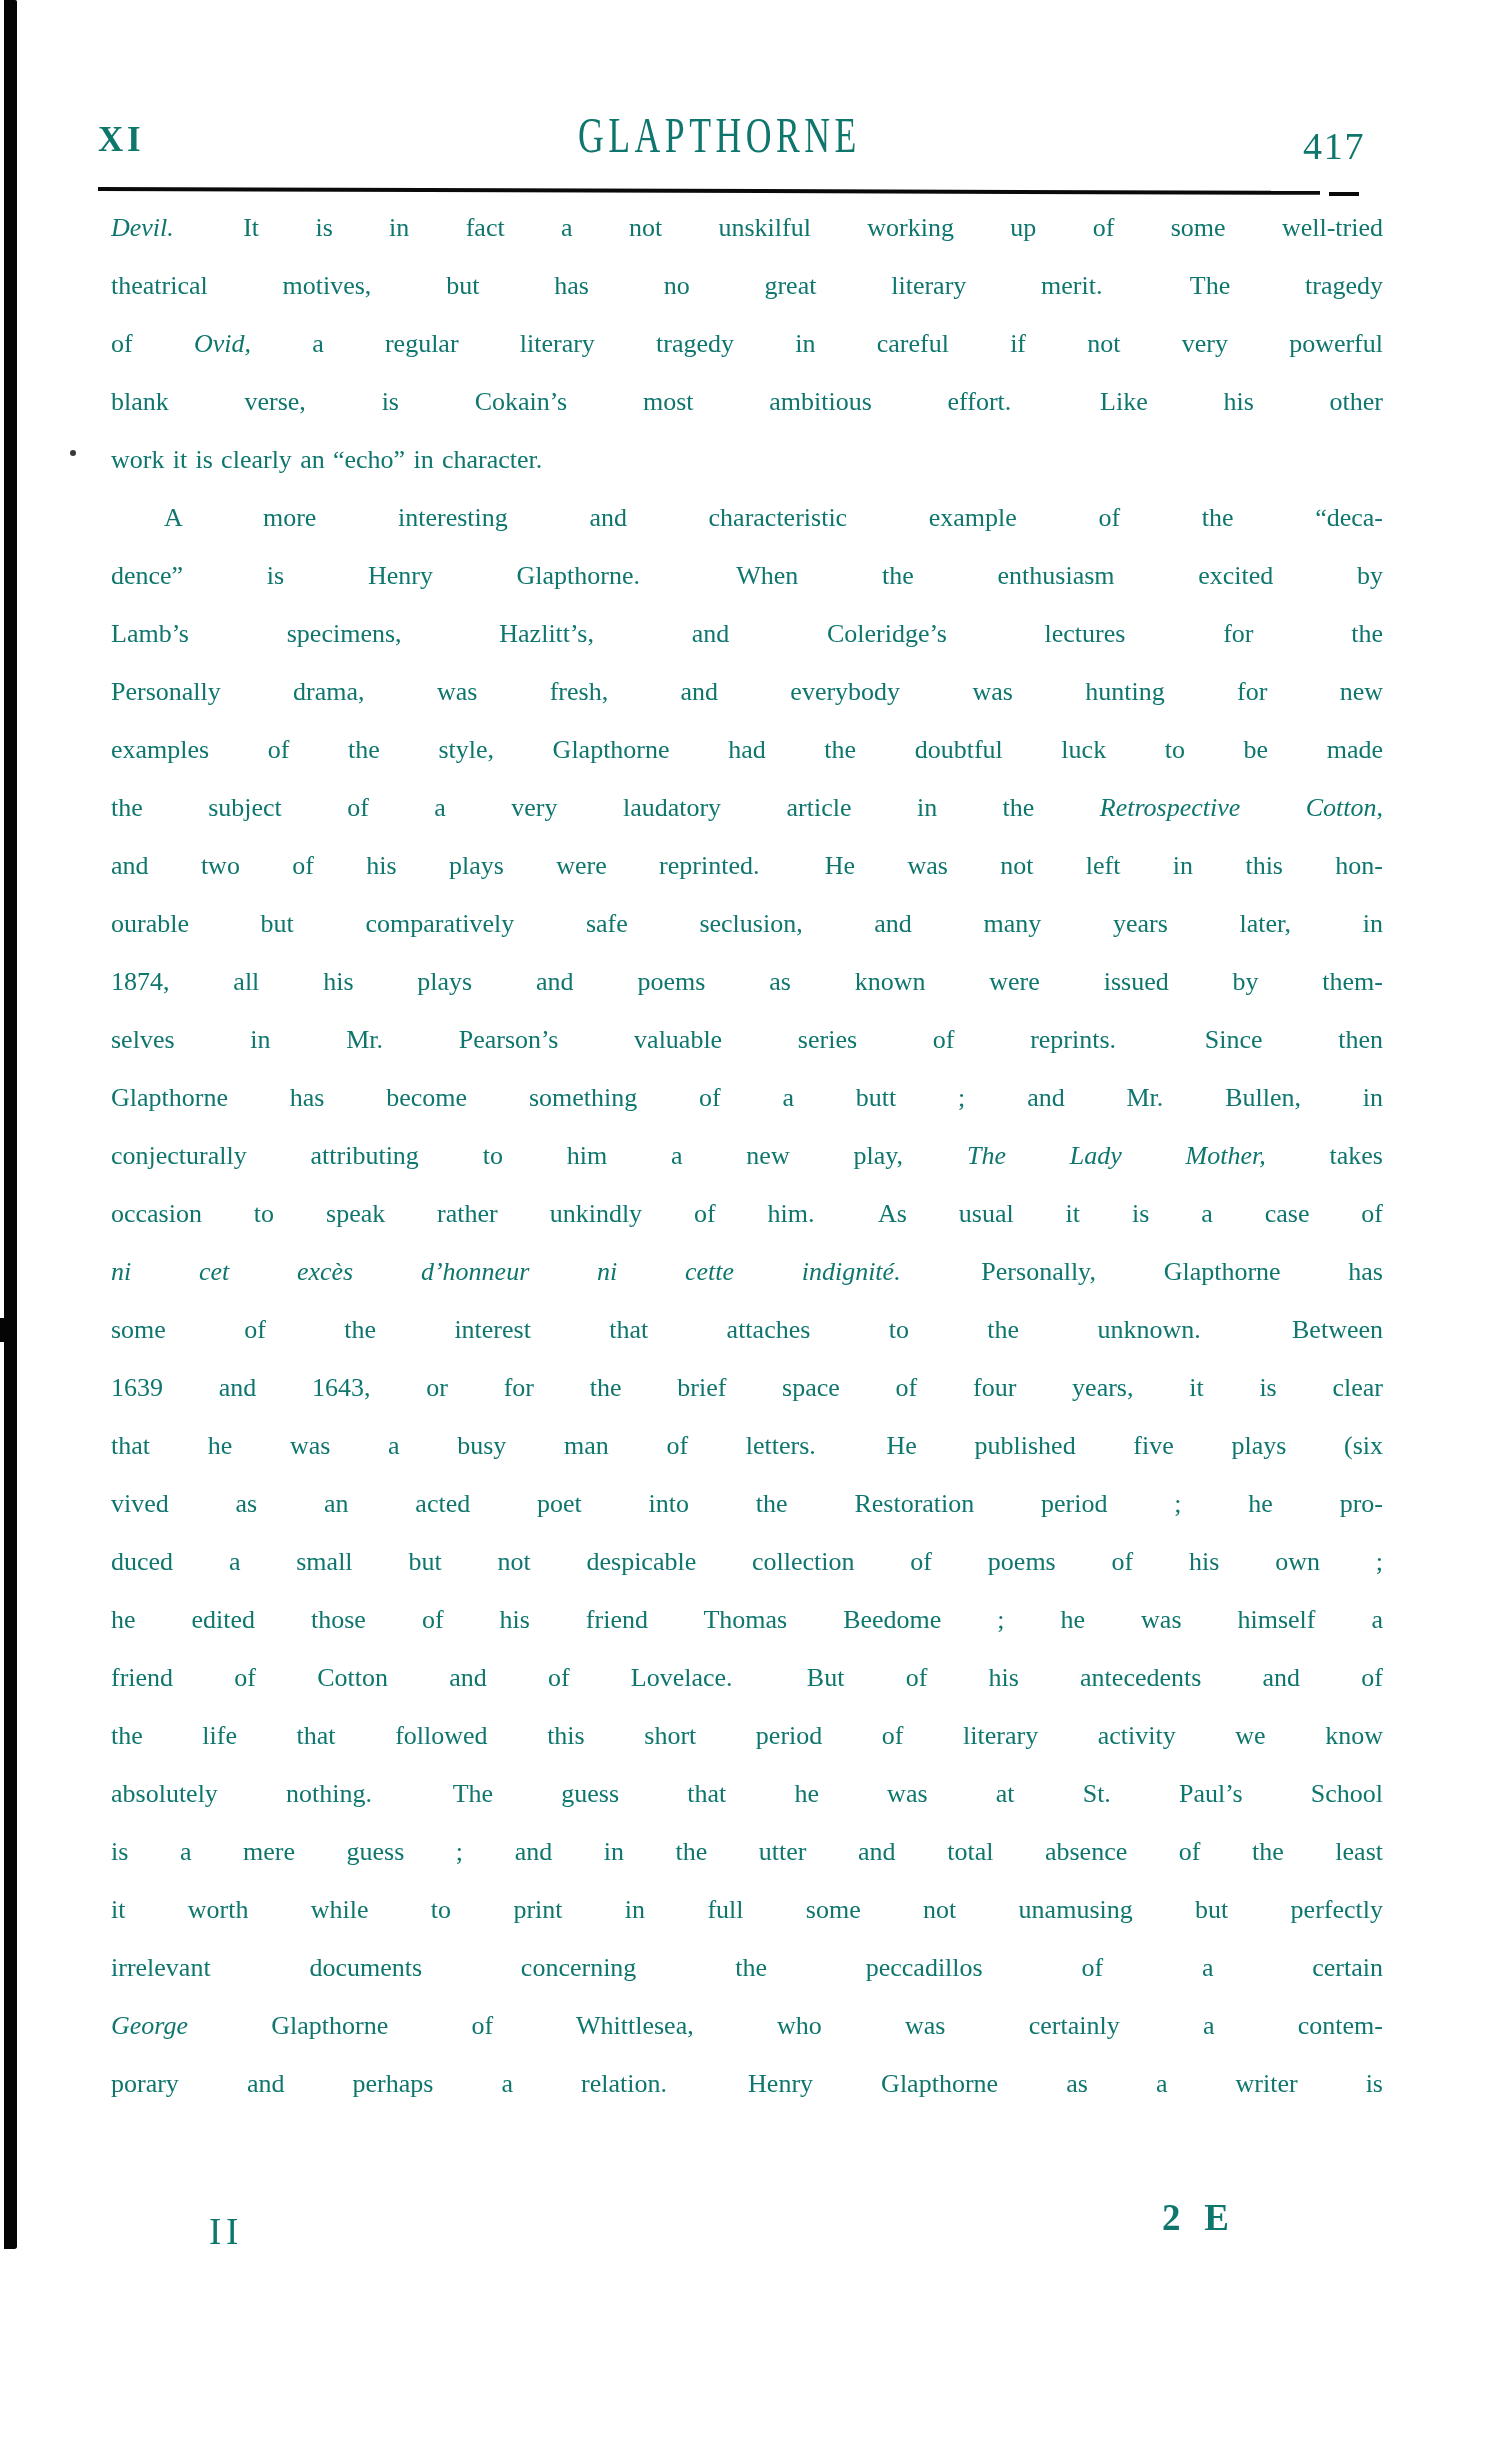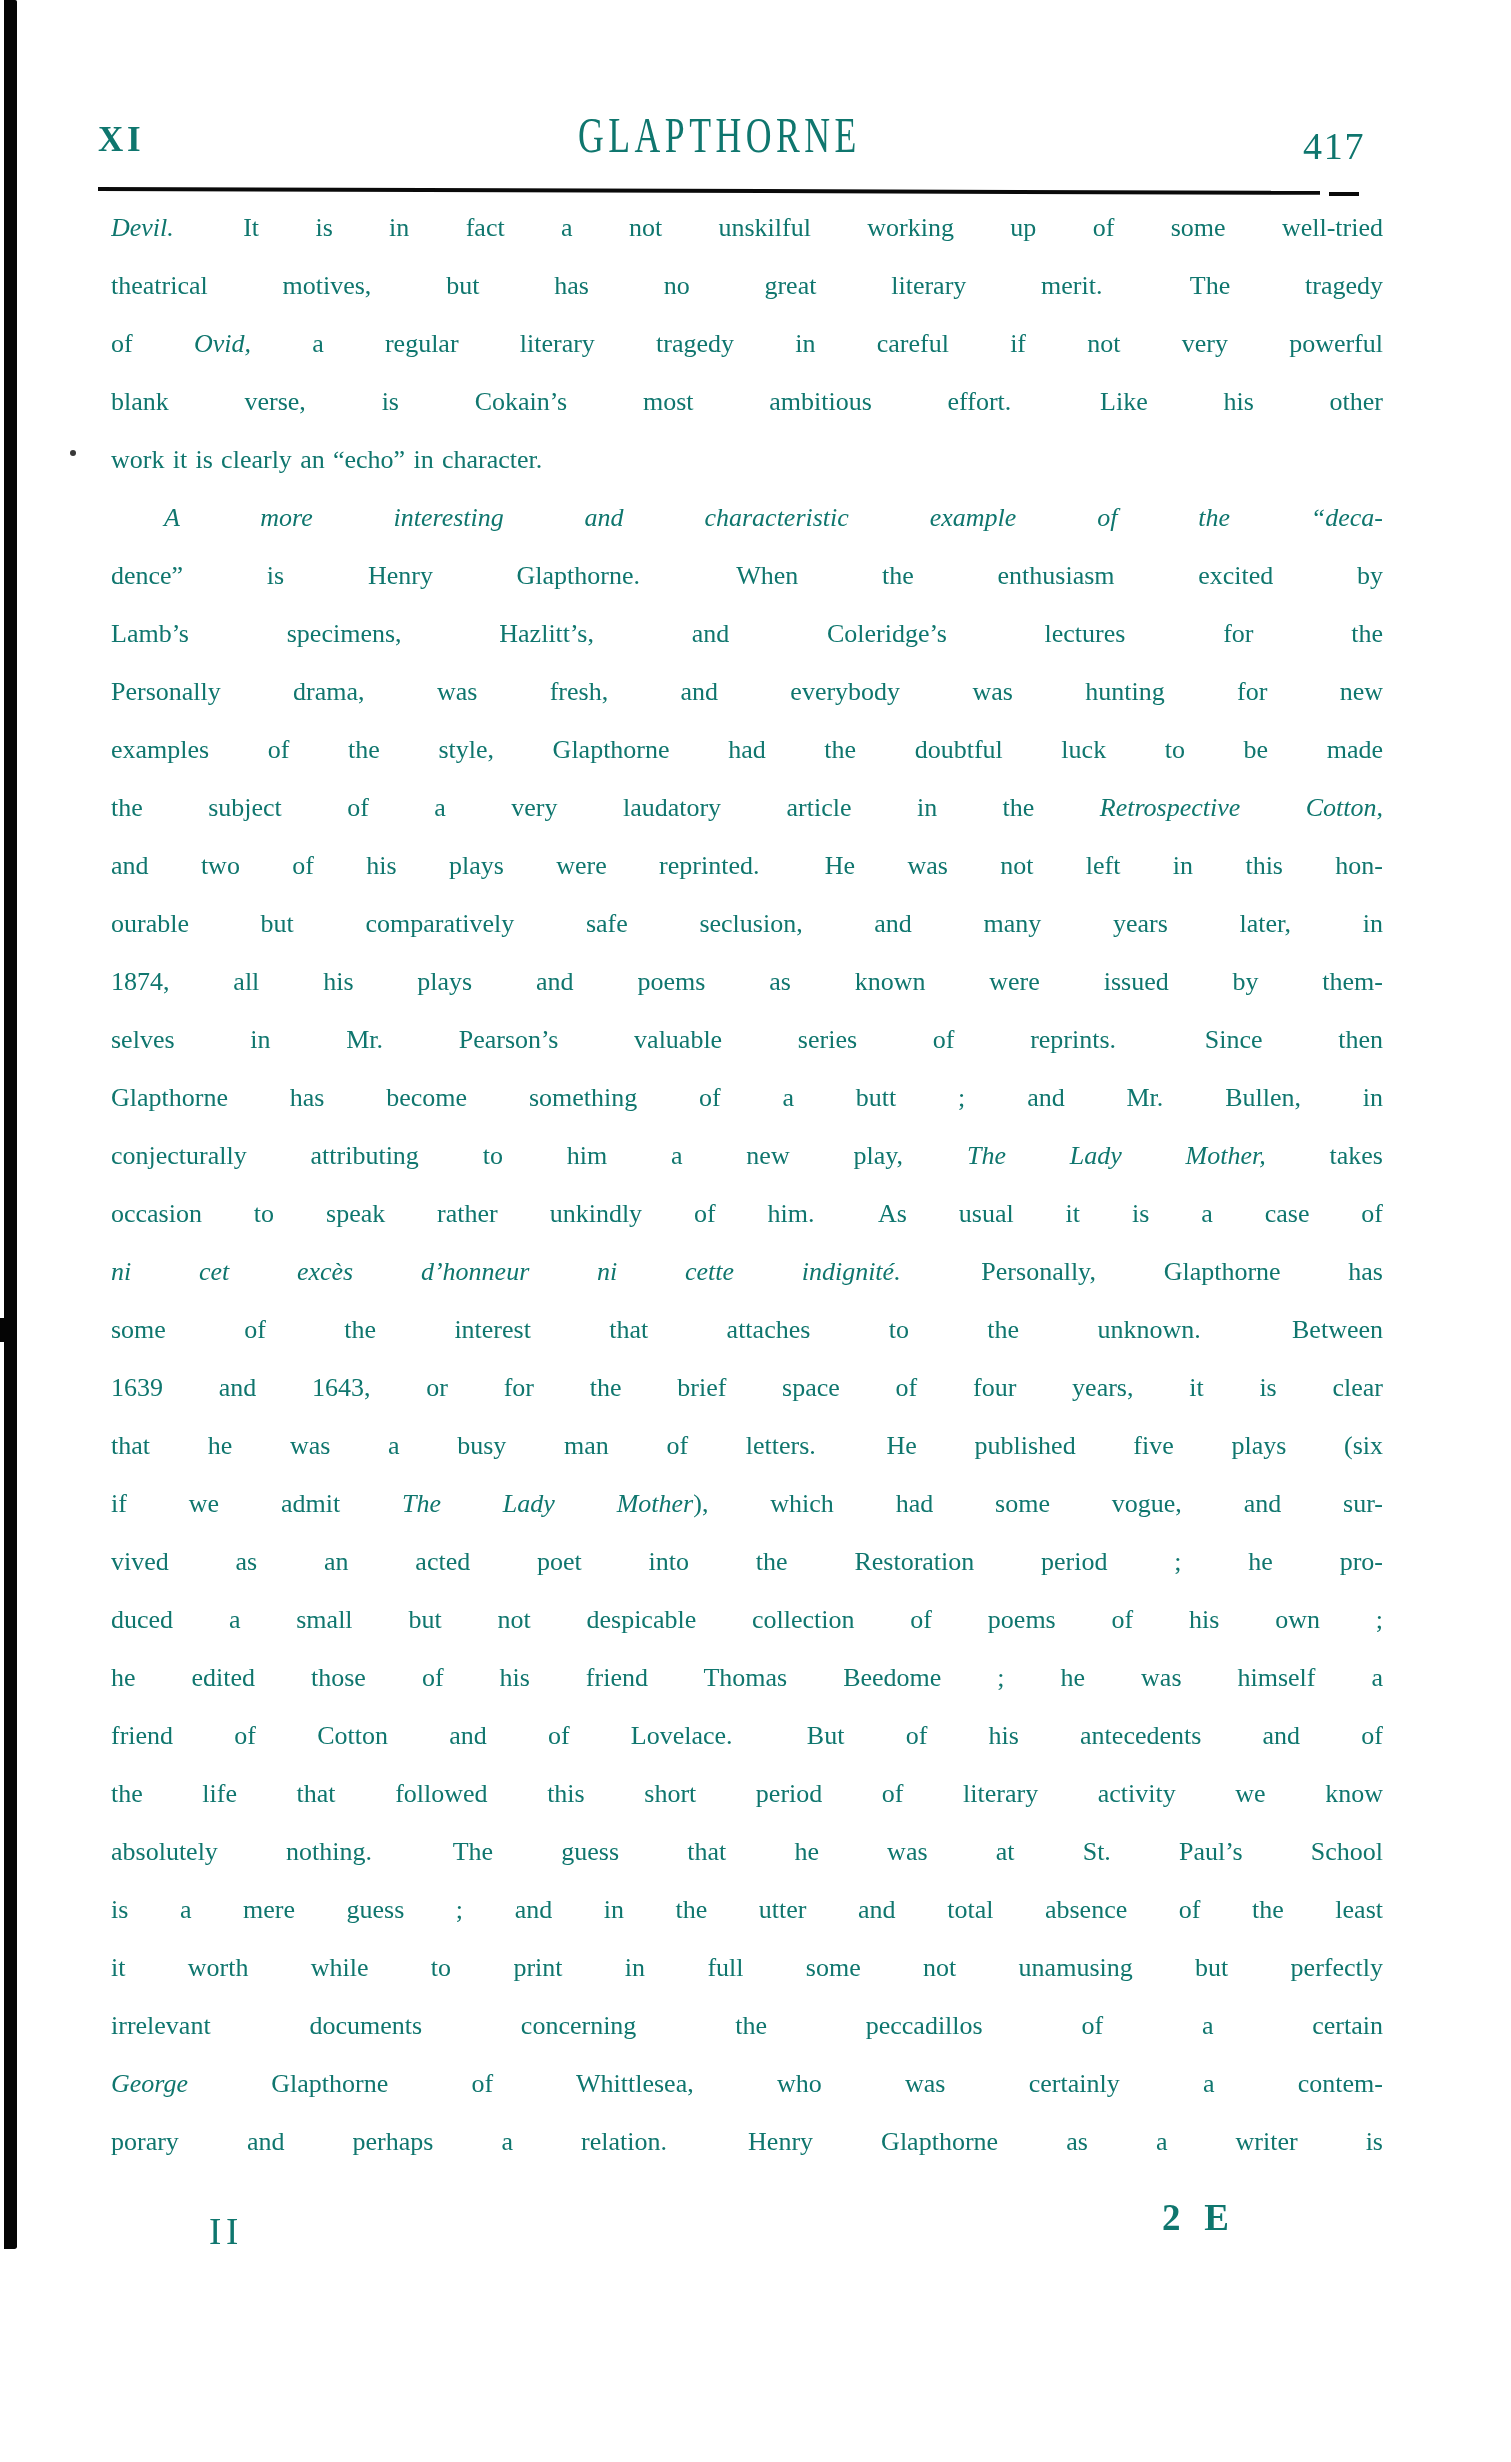--- a/index.html
+++ b/index.html
@@ -99,21 +99,21 @@
     margin-left: 25px;
   }
   .line {
     height: 58px;
     line-height: 58px;
     text-align: justify;
     text-align-last: justify;
     overflow: hidden;
     white-space: nowrap;
   }
-  .line.indent { padding-left: 53px; font-style: italic; }
+  .line.indent { padding-left: 53px; }
   .line.flush  { text-align-last: left; }
   .it { font-style: italic; }
   .footer-left {
     position: absolute;
     left: 209px;
     top: 2213px;
     font-size: 37px;
     line-height: 1;
     letter-spacing: 4.6px;
   }
@@ -157,21 +157,20 @@
       <div class="line"><span class="ro">ourable but comparatively safe seclusion, and many years later, in</span></div>
       <div class="line"><span class="ro">1874, all his plays and poems as known were issued by them-</span></div>
       <div class="line"><span class="ro">selves in Mr. Pearson’s valuable series of reprints.  Since then</span></div>
       <div class="line"><span class="ro">Glapthorne has become something of a butt ; and Mr. Bullen, in</span></div>
       <div class="line"><span class="ro">conjecturally attributing to him a new play, </span><span class="it">The Lady Mother,</span><span class="ro"> takes</span></div>
       <div class="line"><span class="ro">occasion to speak rather unkindly of him.  As usual it is a case of</span></div>
       <div class="line"><span class="it">ni cet excès d’honneur ni cette indignité.</span><span class="ro">  Personally, Glapthorne has</span></div>
       <div class="line"><span class="ro">some of the interest that attaches to the unknown.  Between</span></div>
       <div class="line"><span class="ro">1639 and 1643, or for the brief space of four years, it is clear</span></div>
       <div class="line"><span class="ro">that he was a busy man of letters.  He published five plays (six</span></div>
-      <div class="line"><span class="ro">if we admit </span><span class="it">The Lady Mother</span><span class="ro">), which had some vogue, and sur-</span></div>
       <div class="line"><span class="ro">vived as an acted poet into the Restoration period ; he pro-</span></div>
       <div class="line"><span class="ro">duced a small but not despicable collection of poems of his own ;</span></div>
       <div class="line"><span class="ro">he edited those of his friend Thomas Beedome ; he was himself a</span></div>
       <div class="line"><span class="ro">friend of Cotton and of Lovelace.  But of his antecedents and of</span></div>
       <div class="line"><span class="ro">the life that followed this short period of literary activity we know</span></div>
       <div class="line"><span class="ro">absolutely nothing.  The guess that he was at St. Paul’s School</span></div>
       <div class="line"><span class="ro">is a mere guess ; and in the utter and total absence of the least</span></div>
       <div class="line"><span class="ro">it worth while to print in full some not unamusing but perfectly</span></div>
       <div class="line"><span class="ro">irrelevant documents concerning the peccadillos of a certain</span></div>
       <div class="line"><span class="it">George</span><span class="ro"> Glapthorne of Whittlesea, who was certainly a contem-</span></div>

